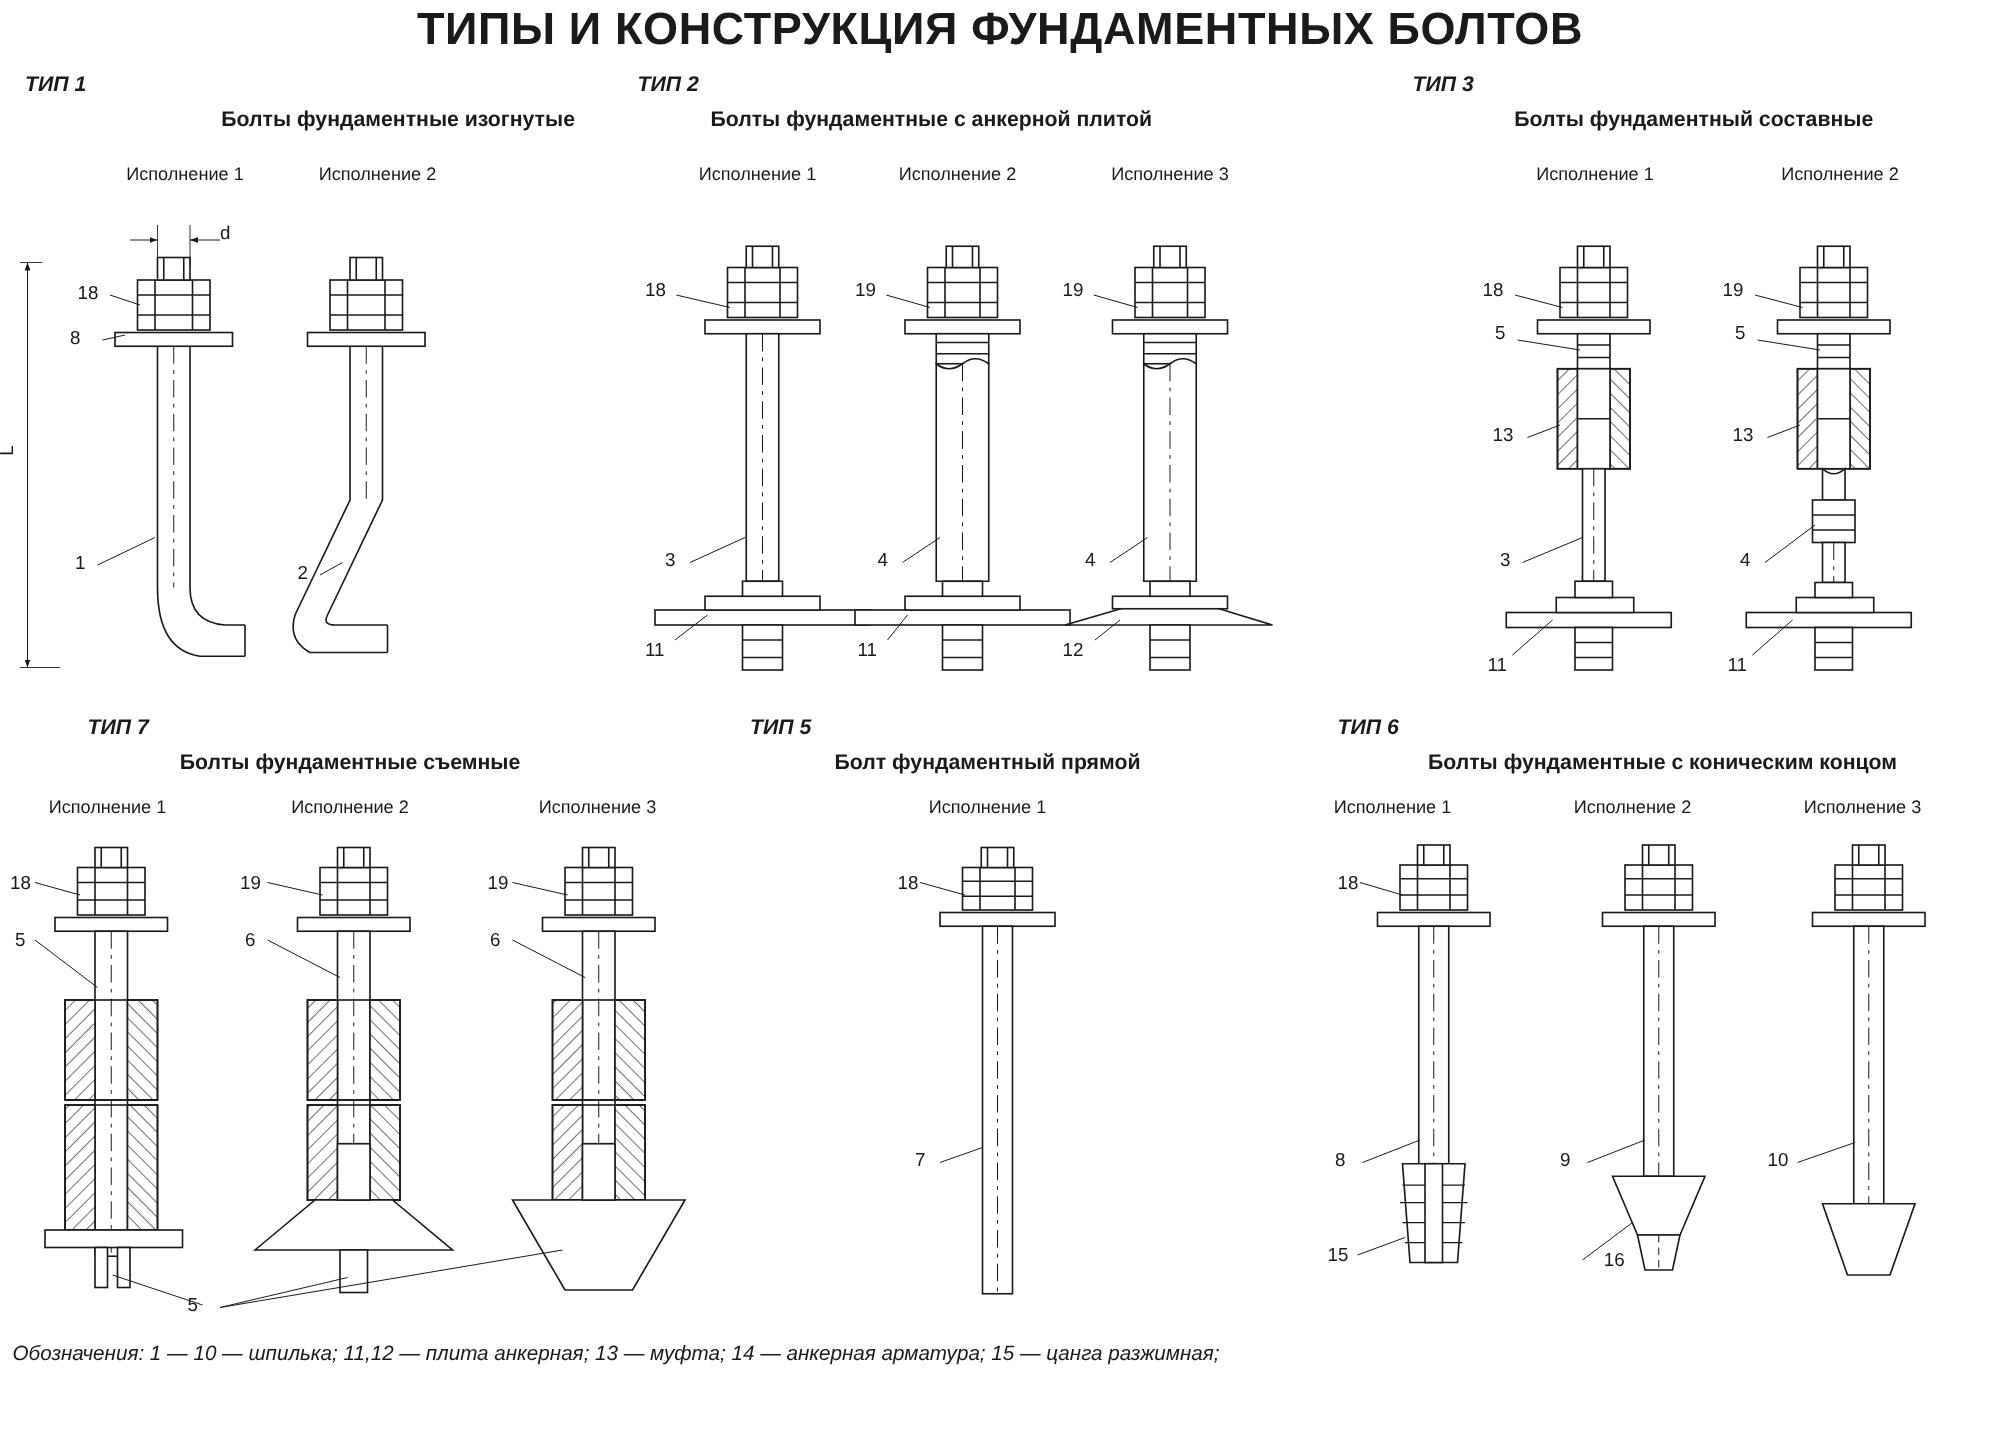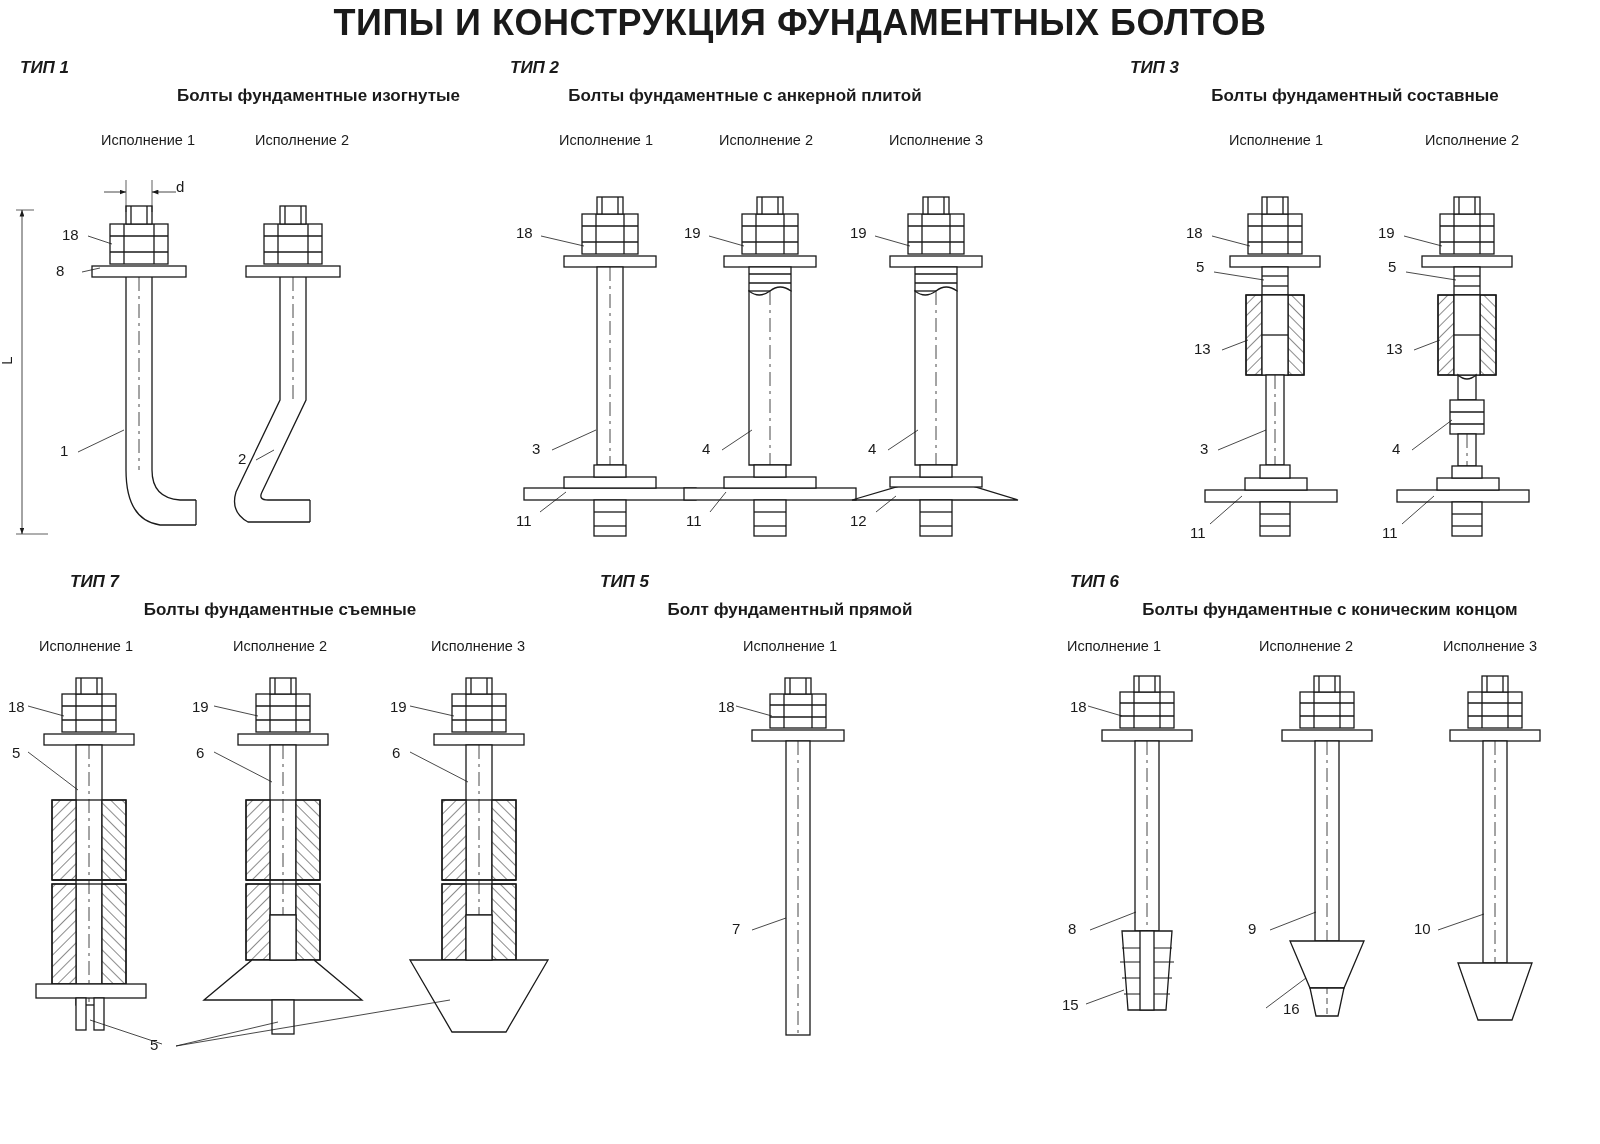--- a/index.html
+++ b/index.html
@@ -528,13 +528,14 @@
 <div class="num" style="left:732px; top:920px;">7</div>
 
 <div class="num" style="left:1070px; top:698px;">18</div>
 <div class="num" style="left:1068px; top:920px;">8</div>
 <div class="num" style="left:1248px; top:920px;">9</div>
 <div class="num" style="left:1414px; top:920px;">10</div>
 <div class="num" style="left:1062px; top:996px;">15</div>
 <div class="num" style="left:1283px; top:1000px;text-align:right;">16</div>
 
 <div class="legend">
+  <div>Обозначения:  1 — 10 — шпилька; 11,12 — плита анкерная; 13 — муфта; 14 — анкерная арматура; 15 — цанга разжимная;</div>
 </div>
 
 </body></html>

